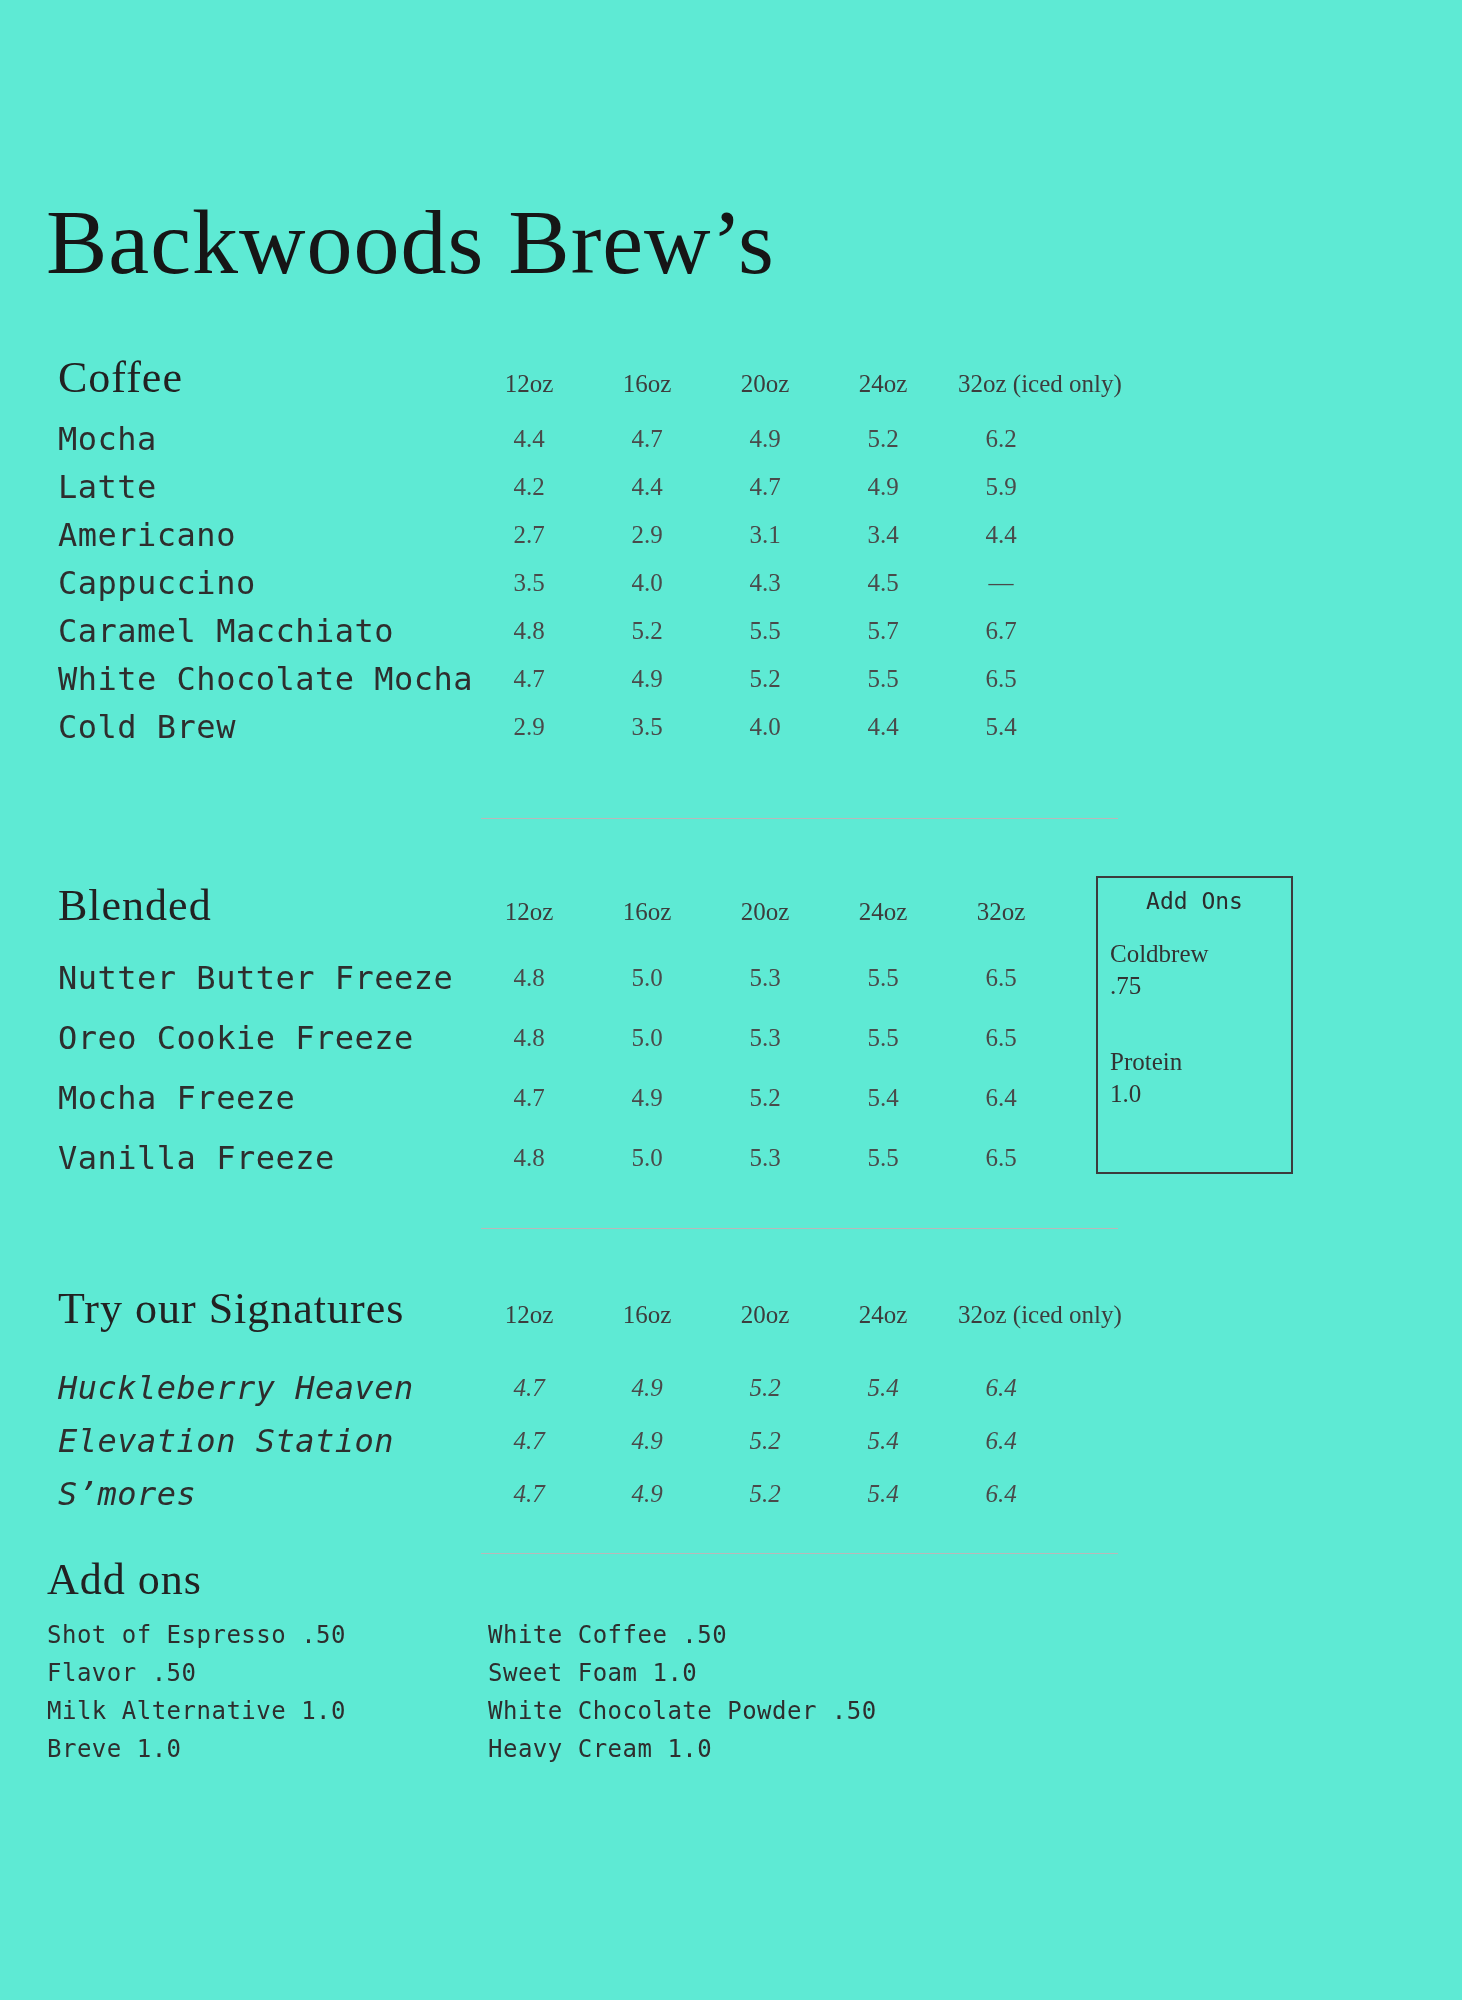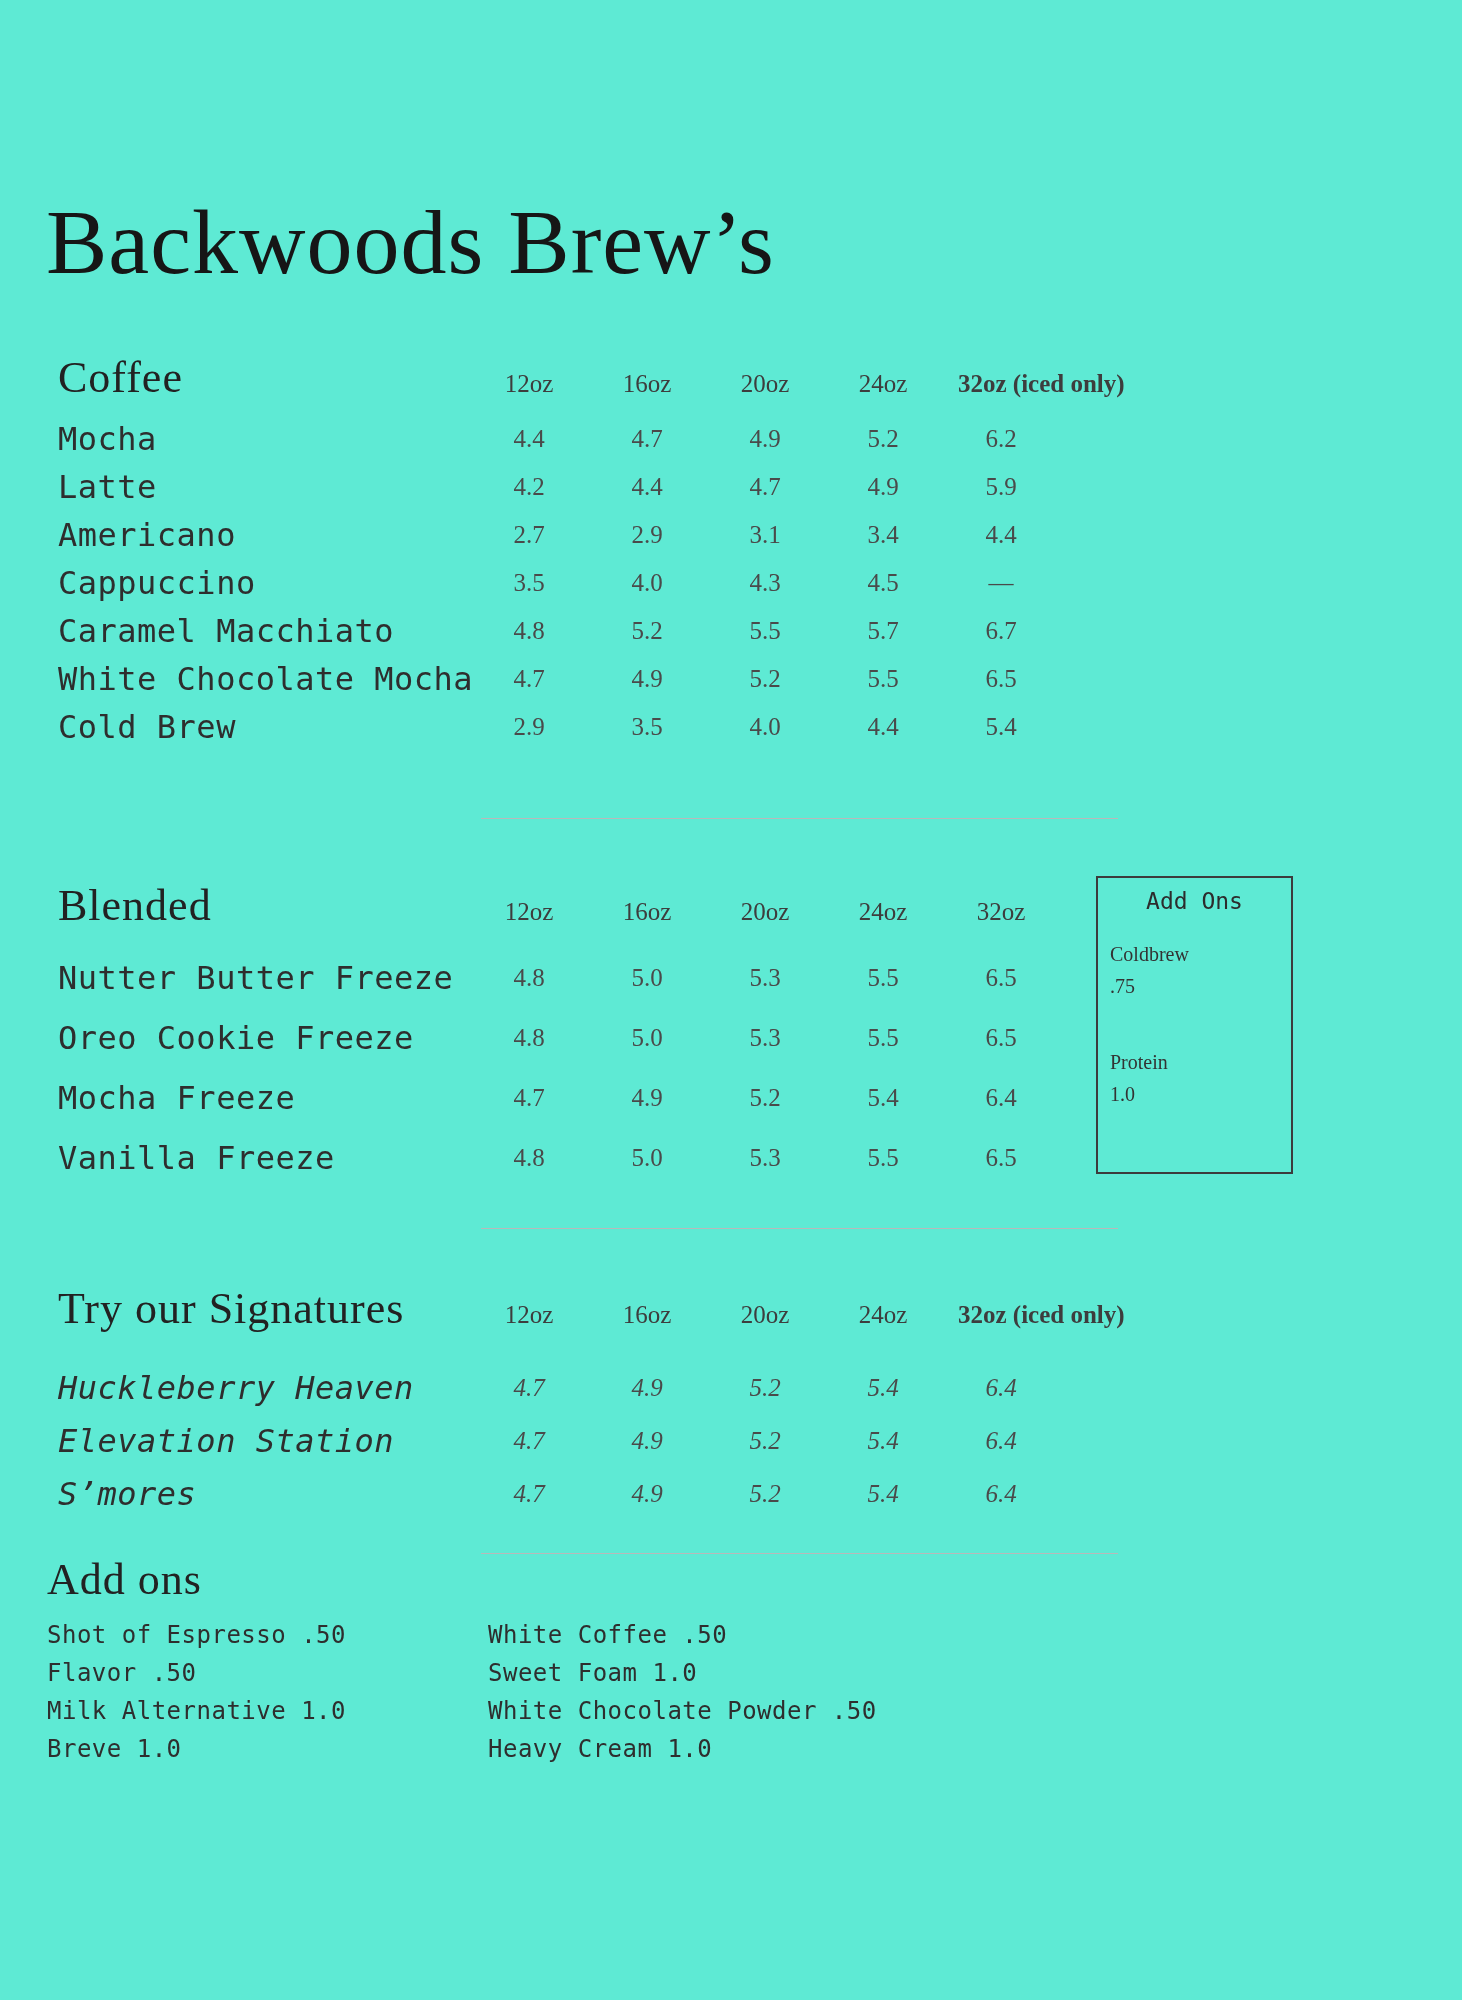--- a/index.html
+++ b/index.html
@@ -46,21 +46,21 @@
     color: #222222;
     white-space: nowrap;
   }
 
   .col-head {
     text-align: center;
     font-size: 25px;
     color: #3d3d3d;
     white-space: nowrap;
   }
-  .col-head.iced { text-align: right; padding-left: 16px; font-weight: bold; }
+  .col-head.iced { text-align: right; padding-left: 16px; }
 
   .rows { }
   .sec-coffee     .rows { margin-top: 7px; }
   .sec-blended    .rows { margin-top: 12px; }
   .sec-signatures .rows { margin-top: 22px; }
 
   .row { align-items: center; }
   .sec-coffee     .row { height: 48px; }
   .sec-blended    .row { height: 60px; }
   .sec-signatures .row { height: 53px; font-style: italic; }
@@ -101,21 +101,21 @@
   }
   .box-title {
     font-family: "DejaVu Sans Mono", monospace;
     font-size: 23px;
     color: #2c2c2c;
     text-align: center;
     margin-bottom: 24px;
   }
   .box-item {
     font-family: "Liberation Serif", serif;
-    font-size: 20px;
+    font-size: 25px;
     color: #333333;
     line-height: 32px;
     margin-bottom: 44px;
   }
   .box-item span { display: block; }
 
   .addons-bottom { position: absolute; left: 47px; top: 1556px; }
   .addons-title {
     font-family: "Liberation Serif", serif;
     font-weight: 400;

